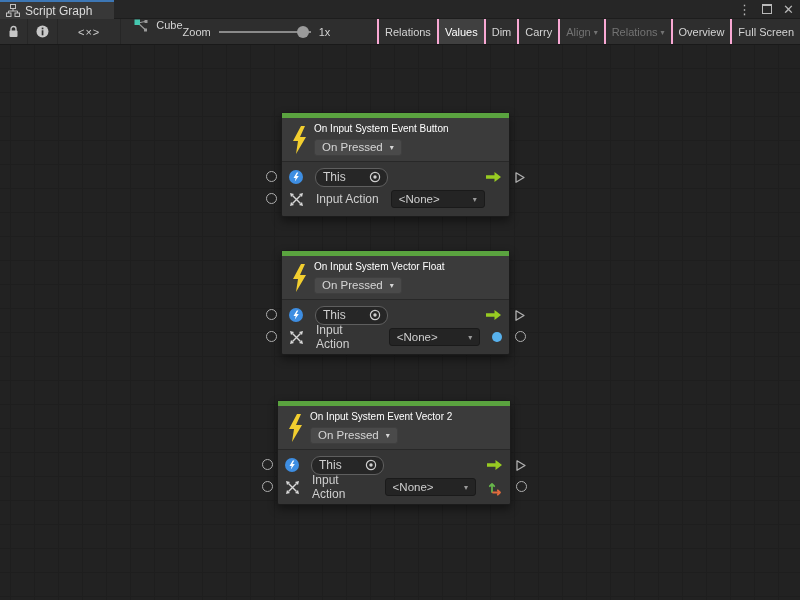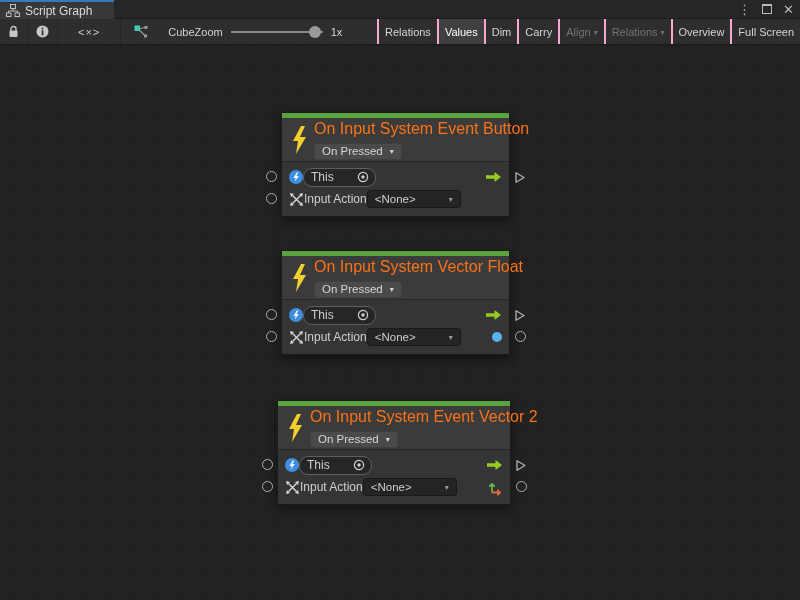--- a/index.html
+++ b/index.html
@@ -12,21 +12,21 @@
   .tabbar{position:absolute;top:0;left:0;right:0;height:19px;background:#262626;border-bottom:1px solid #1d1d1d;box-sizing:border-box}
   .tab{position:absolute;left:0;top:0;width:114px;height:19px;background:#383838;border-top:2px solid #3d77b5;box-sizing:border-box;display:flex;align-items:center;gap:5px;padding-left:6px}
   .tab-label{font-size:12px;color:#dcdcdc;white-space:nowrap}
   .win-controls{position:absolute;right:6px;top:0;height:19px;display:flex;align-items:center;gap:11px;color:#b9b9b9;font-size:13px}
   .win-controls span{cursor:default;line-height:1}
   .maxbox{width:8px;height:7px;border:1px solid #b9b9b9;border-top-width:2px;display:inline-block}
   
   .toolbar{position:absolute;top:19px;left:0;right:0;height:26px;background:#2e2e2e;border-bottom:1px solid #191919;box-sizing:border-box;display:flex;align-items:stretch;font-size:11px;color:#d4d4d4;white-space:nowrap}
   .tb-btn{display:flex;align-items:center;justify-content:center;padding:0 8px;border-right:1px solid #262626}
   .tb-btn.code{padding:0 20px;letter-spacing:1px;color:#cfcfcf}
-  .graph-crumb{display:flex;align-items:center;gap:20px;margin-left:13px}
+  .graph-crumb{display:flex;align-items:flex-start;gap:8px;margin-left:13px}
   .zoom-group{display:flex;align-items:center;gap:8px;}
   .slider{position:relative;width:92px;height:26px}
   .slider-track{position:absolute;left:0;right:0;top:12.5px;height:1.5px;background:#8a8a8a}
   .slider-handle{position:absolute;top:7px;left:78px;width:12px;height:12px;border-radius:50%;background:#9b9b9b}
   .tb-right{margin-left:auto;display:flex;align-items:stretch}
   .tb-toggle{display:flex;align-items:center;gap:3px;padding:0 6px;border-left:2px solid #f9a8d4;color:#d4d4d4}
   .tb-toggle.active{background:#404040;color:#fff}
   .tb-toggle.disabled{color:#737373}
   .caret{font-size:8px;line-height:1;transform:translateY(1px)}
   
@@ -38,24 +38,24 @@
       linear-gradient(90deg,#1e1e1e 1px, transparent 1px),
       linear-gradient(#191919 1px, transparent 1px),
       linear-gradient(90deg,#191919 1px, transparent 1px);
     background-size:24px 24px,24px 24px,120px 120px,120px 120px;
     background-position:10px 23px,10px 23px,82px 23px,82px 23px;
   }
   
   .node{position:absolute;background:#353535;border:1px solid #1b1b1b;border-radius:2px;box-shadow:0 4px 10px rgba(0,0,0,.45);box-sizing:border-box}
   .colorbar{height:5px;background:#5aa33f}
   .nheader{height:44px;box-sizing:border-box;background:#3b3b3b;border-bottom:1px solid #282828;display:flex;align-items:center;gap:7px;padding:0 8px 0 9px}
-  .ntitle{font-size:16px;color:#f97316;white-space:nowrap;margin-bottom:3px}
+  .ntitle{font-size:10px;color:#ffffff;white-space:nowrap;margin-bottom:3px}
   .evt-dd{display:inline-flex;align-items:center;gap:7px;background:#4a4a4a;border:1px solid #3f3f3f;border-radius:3px;padding:1px 7px 2px 7px;font-size:11.5px;color:#d6d6d6;cursor:default}
   .nbody{padding:4px 7px 6px 7px}
-  .prow{display:flex;align-items:center;height:22px;gap:0;font-size:12px;color:#cfcfcf}
+  .prow{display:flex;align-items:center;height:22px;gap:12px;font-size:12px;color:#cfcfcf}
   .this-field{display:flex;align-items:center;justify-content:space-between;background:#262626;border:1px solid #5f5f5f;border-radius:9px;padding:1px 6px 2px 7px;width:58px;color:#cfcfcf}
   .none-dd{display:flex;align-items:center;justify-content:space-between;background:#242424;border:1px solid #1a1a1a;border-radius:3px;padding:2px 7px;width:78px;color:#cfcfcf;font-size:11.5px}
   .none-dd .caret{color:#9a9a9a}
   .push-right{margin-left:auto}
   .port{position:absolute}
   .port-circle{width:9px;height:9px;border:1.3px solid #aeaeae;border-radius:50%;background:transparent}
   .pl{left:-16px}
   .pr{right:-17px}
   .dot-blue{width:10px;height:10px;border-radius:50%;background:#58b2ee}
 </style>

